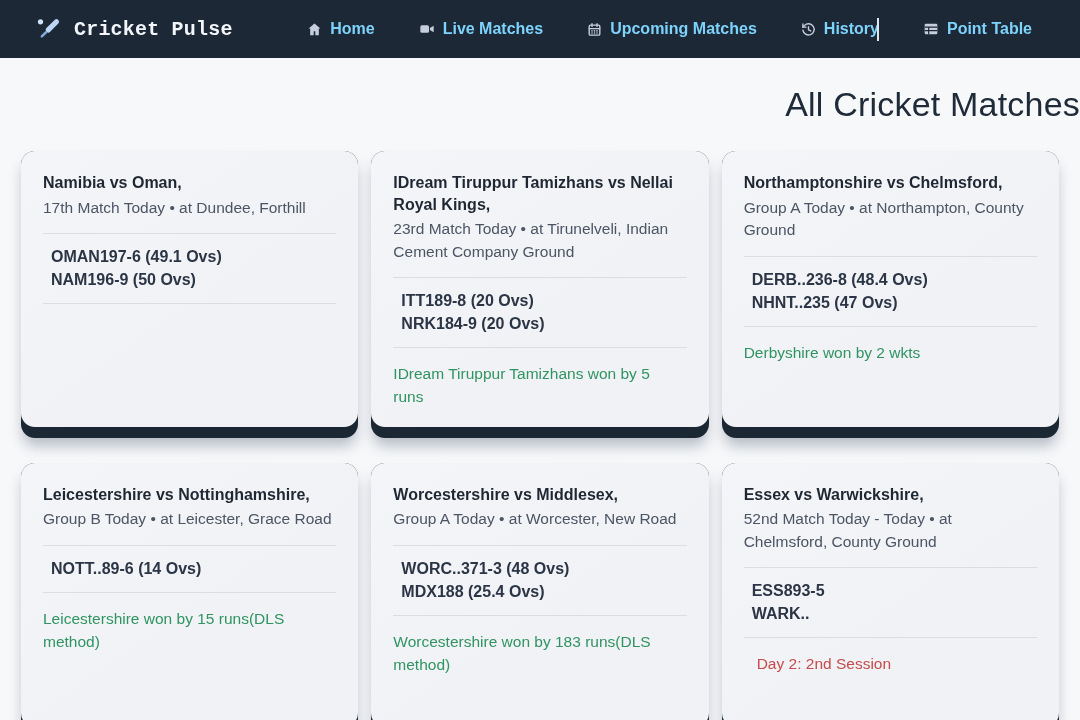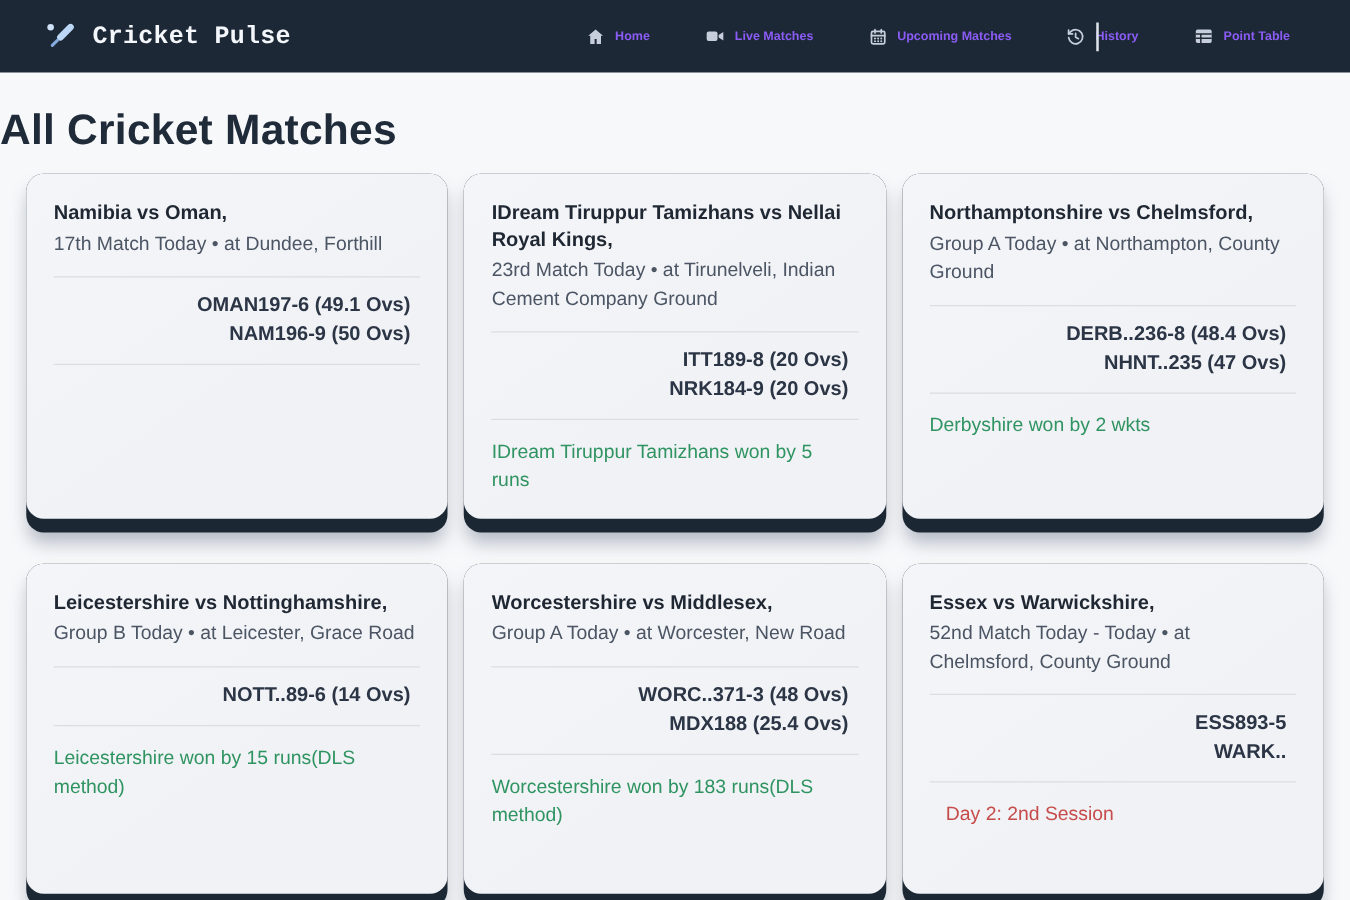--- a/index.html
+++ b/index.html
@@ -43,45 +43,45 @@
   .nav-links{
     margin-left:auto;
     display:flex;
     align-items:center;
     gap:44px;
   }
   .nav-item{
     display:flex;
     align-items:center;
     gap:8px;
-    color:#8b5cf6;
-    font-size:10px;
+    color:#7dd3fc;
+    font-size:16px;
     font-weight:600;
     text-decoration:none;
     cursor:pointer;
     white-space:nowrap;
   }
   .nav-icon{display:inline-flex;color:#c6cedb;}
   .nav-icon svg{display:block;}
   .ibeam{
     position:absolute;
     left:877px;
     top:18px;
     width:2px;
     height:23px;
     background:#dfe5ec;
     pointer-events:none;
   }
   
   .page-title{
-    text-align:left;
+    text-align:right;
     font-size:34px;
-    font-weight:700;
+    font-weight:400;
     color:#202b3a;
-    margin:27px 0 15px;
+    margin:27px 0 27px;
     letter-spacing:.2px;
   }
   
   .cards{
     display:grid;
     grid-template-columns:repeat(3,1fr);
     column-gap:13px;
     row-gap:25px;
     padding:0 21px;
   }
@@ -119,21 +119,21 @@
     margin:14px 0;
   }
   .teams{
     padding:0 8px;
     display:flex;
     flex-direction:column;
     gap:5px;
   }
   .team-row{
     display:flex;
-    justify-content:flex-end;
+    justify-content:flex-start;
     align-items:baseline;
   }
   .team-name,.team-score{
     font-size:16px;
     font-weight:700;
     color:#2b3545;
   }
   .match-status{
     font-size:15.5px;
     line-height:1.5;

